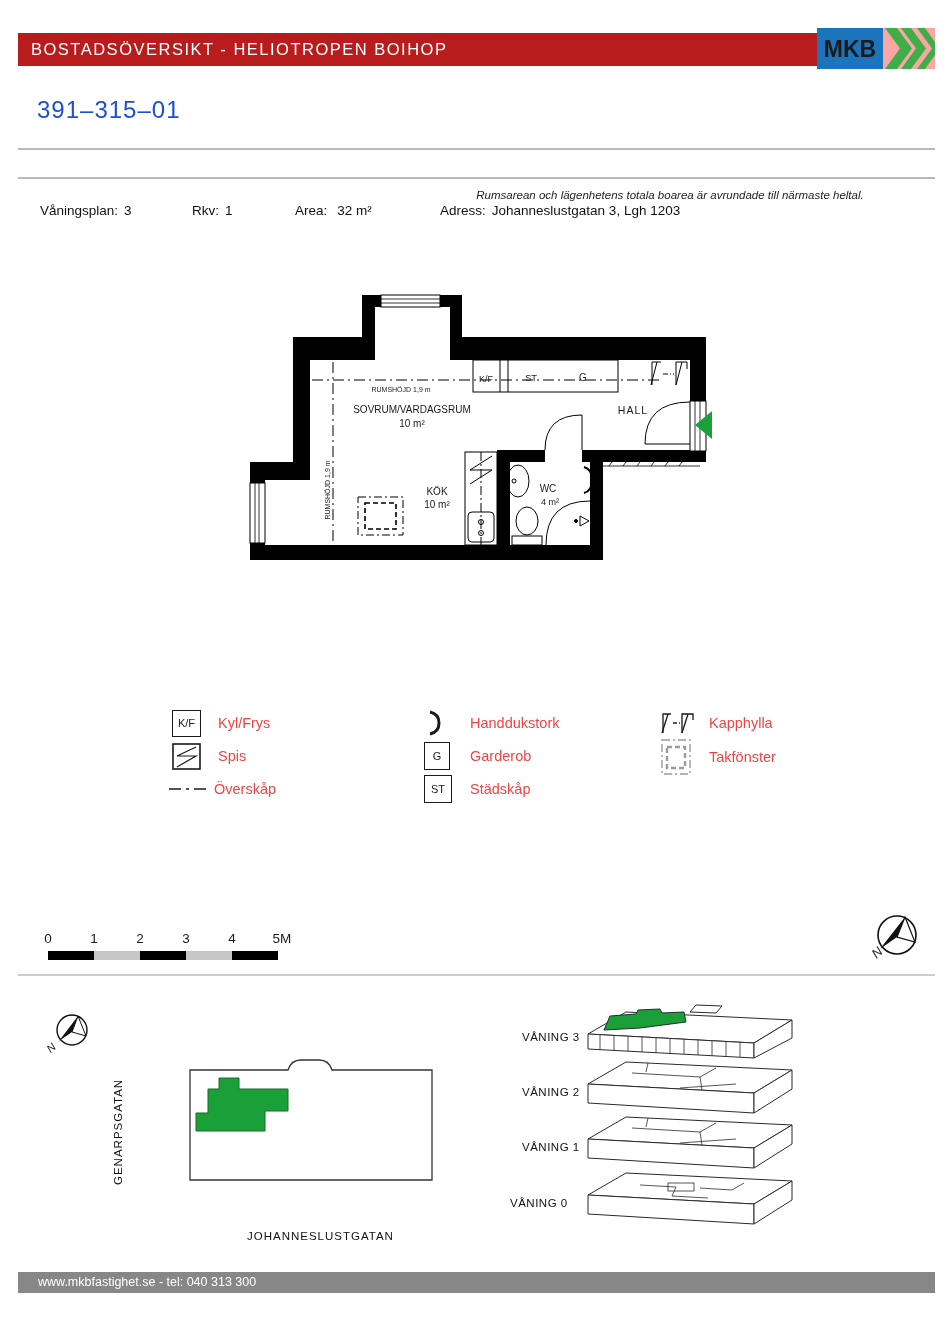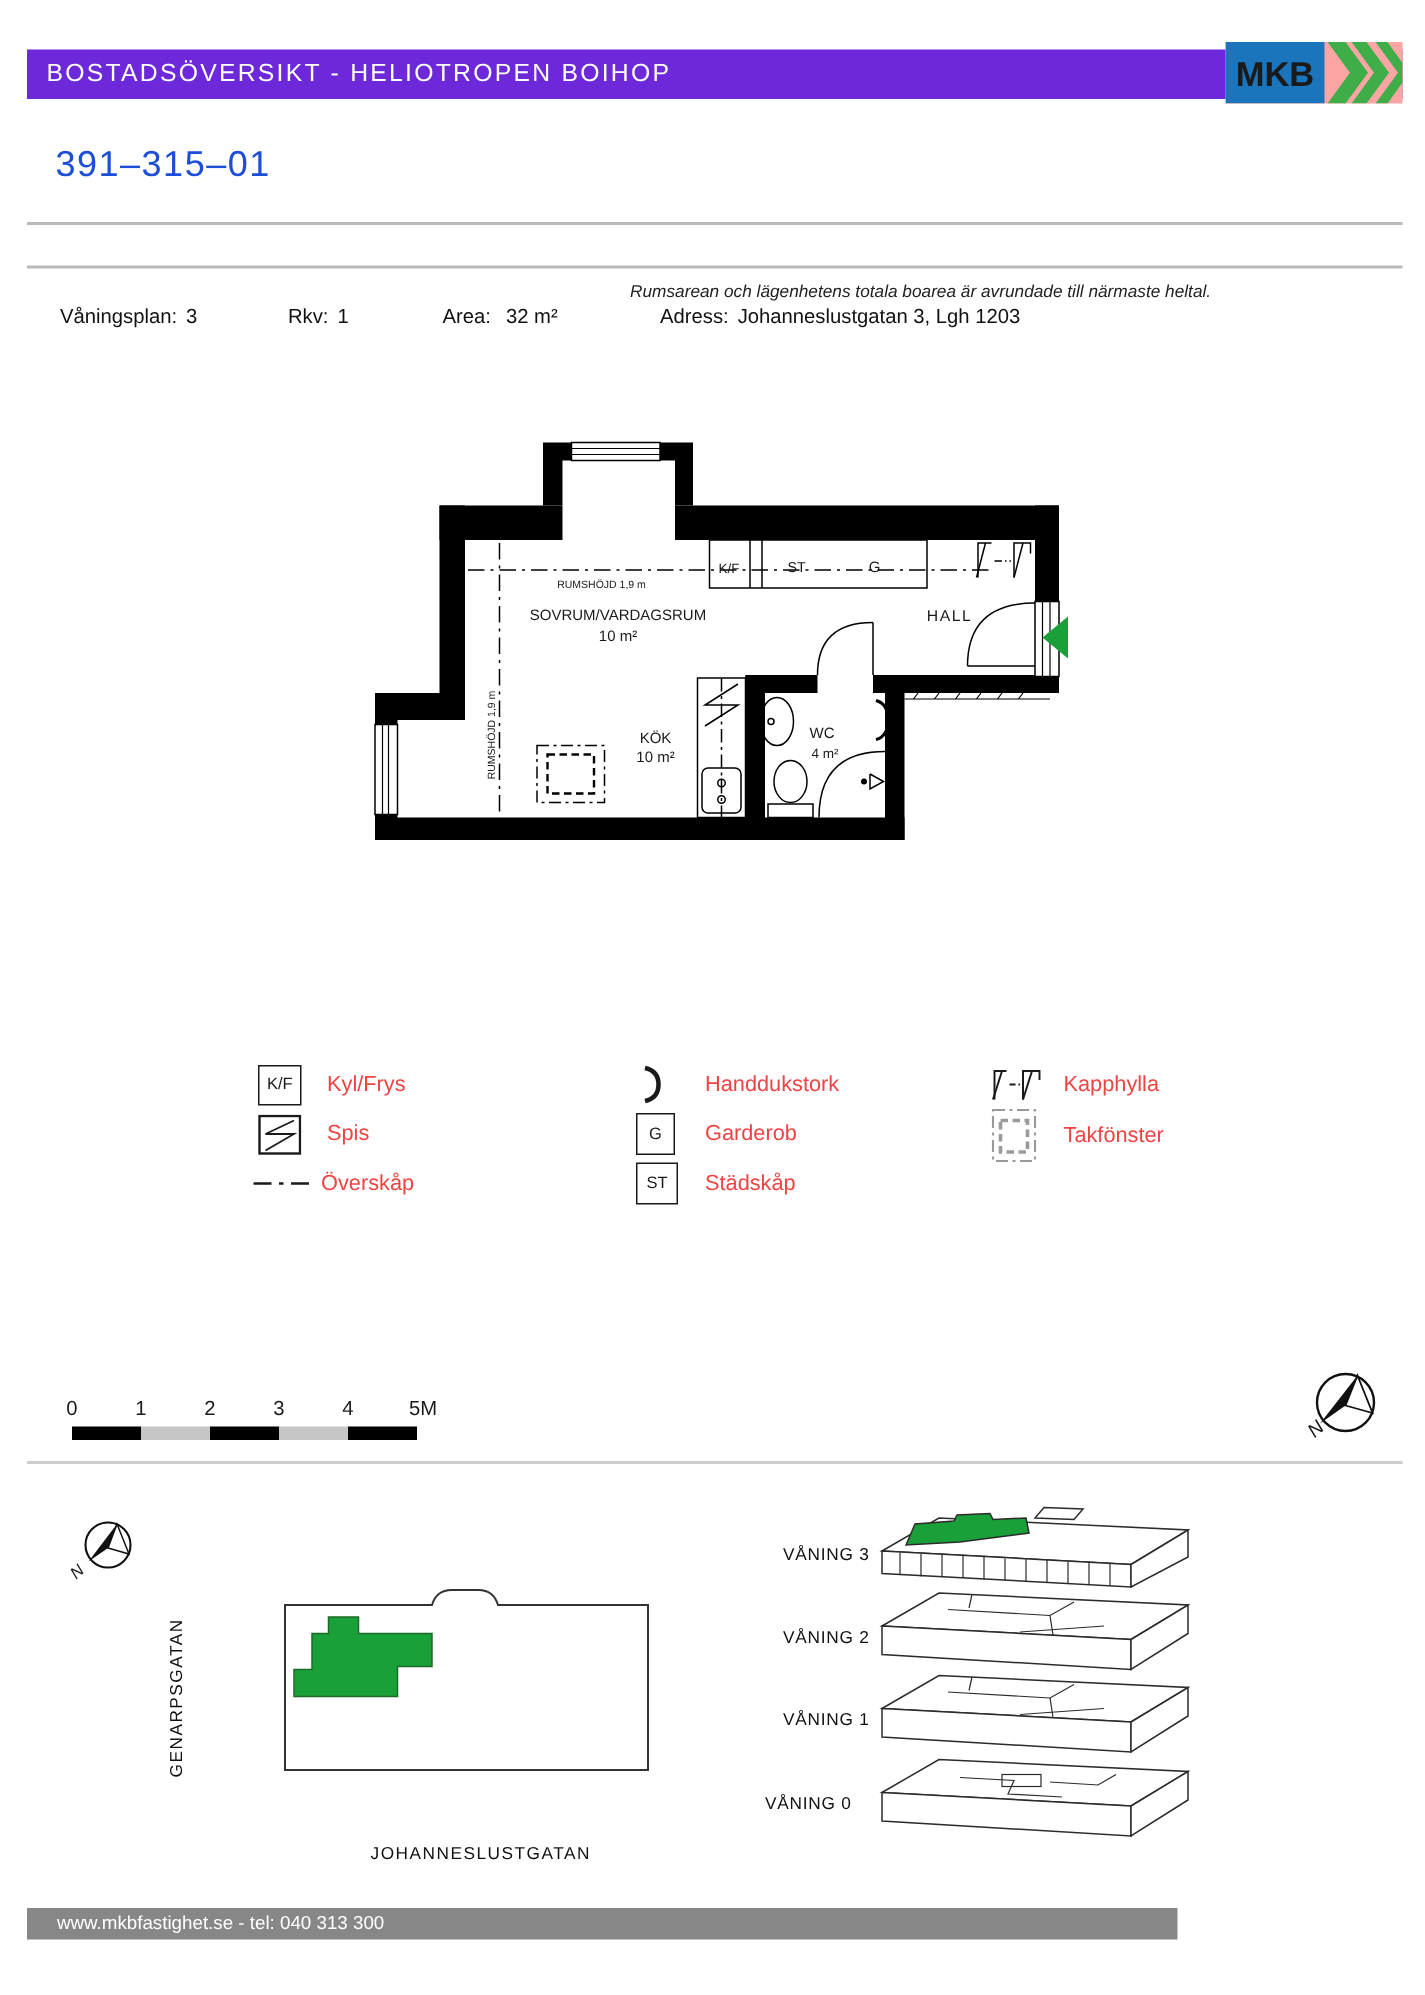--- a/index.html
+++ b/index.html
@@ -4,42 +4,42 @@
 <style>
   * { margin:0; padding:0; box-sizing:border-box; }
   html,body { background:#fff; }
   body {
     width:950px; height:1330px; position:relative;
     font-family:"Liberation Sans","DejaVu Sans",sans-serif; color:#1a1a1a;
     overflow:hidden;
   }
   .abs { position:absolute; }
   
-  .topbar { left:18px; top:33px; width:917px; height:33px; background:#6d28d9; }
+  .topbar { left:18px; top:33px; width:917px; height:33px; background:#b91c1c; }
   .topbar-title { color:#fff; font-size:16.5px; letter-spacing:1.5px; line-height:33px; padding-left:13px; font-weight:400; }
   .logo { right:15px; top:28px; width:118px; height:41px; background:#fca5a5; }
   
   .doc-title { left:37px; top:96px; font-size:24px; letter-spacing:1px; color:#1d4ed8; font-weight:400; }
   .hline { left:18px; width:917px; height:2px; background:#b9b9b9; }
   .info-item { top:155px; font-size:13.5px; color:#111;margin-top:48px; }
   .info-item .val { margin-left:6px; }
-  .note { left:420px; top:189px; width:500px; text-align:left; font-style:italic; font-size:11.5px; color:#222; }
+  .note { left:420px; top:189px; width:500px; text-align:center; font-style:italic; font-size:11.5px; color:#222; }
   
   .legend-item { display:flex; align-items:center; height:30px; }
   .legend-sym { width:46px; display:flex; align-items:center; }
   .legend-label { font-size:14.5px; color:#ef4444; }
   .sym-box { border:1.6px solid #1a1a1a; display:flex; align-items:center; justify-content:center;
              font-size:11px; color:#1a1a1a; background:#fff; }
   
   .floor-label { font-size:11.5px; color:#111; letter-spacing:0.5px;text-align:center; }
   .street-v { writing-mode:vertical-rl; transform:rotate(180deg); font-size:11.5px; letter-spacing:1px; color:#111; }
   .street-h { font-size:11.5px; letter-spacing:1px; color:#111; }
   .divider { left:18px; top:974px; width:917px; height:2px; background:#cccccc; }
   
-  .footbar { left:18px; top:1272px; width:767px; height:21px; background:#878787; color:#fff;
+  .footbar { left:18px; top:1272px; width:917px; height:21px; background:#878787; color:#fff;
              font-size:12.5px; line-height:21px; }
   .footbar .fl { float:left; padding-left:20px; }
   .footbar .fr { float:right; padding-right:8px; }
   svg text { font-family:"Liberation Sans","DejaVu Sans",sans-serif; fill:#1a1a1a; }
 </style>
 </head>
 <body>
 
 <div class="abs topbar">
   <div class="topbar-title">BOSTADSÖVERSIKT - HELIOTROPEN BOIHOP</div>

